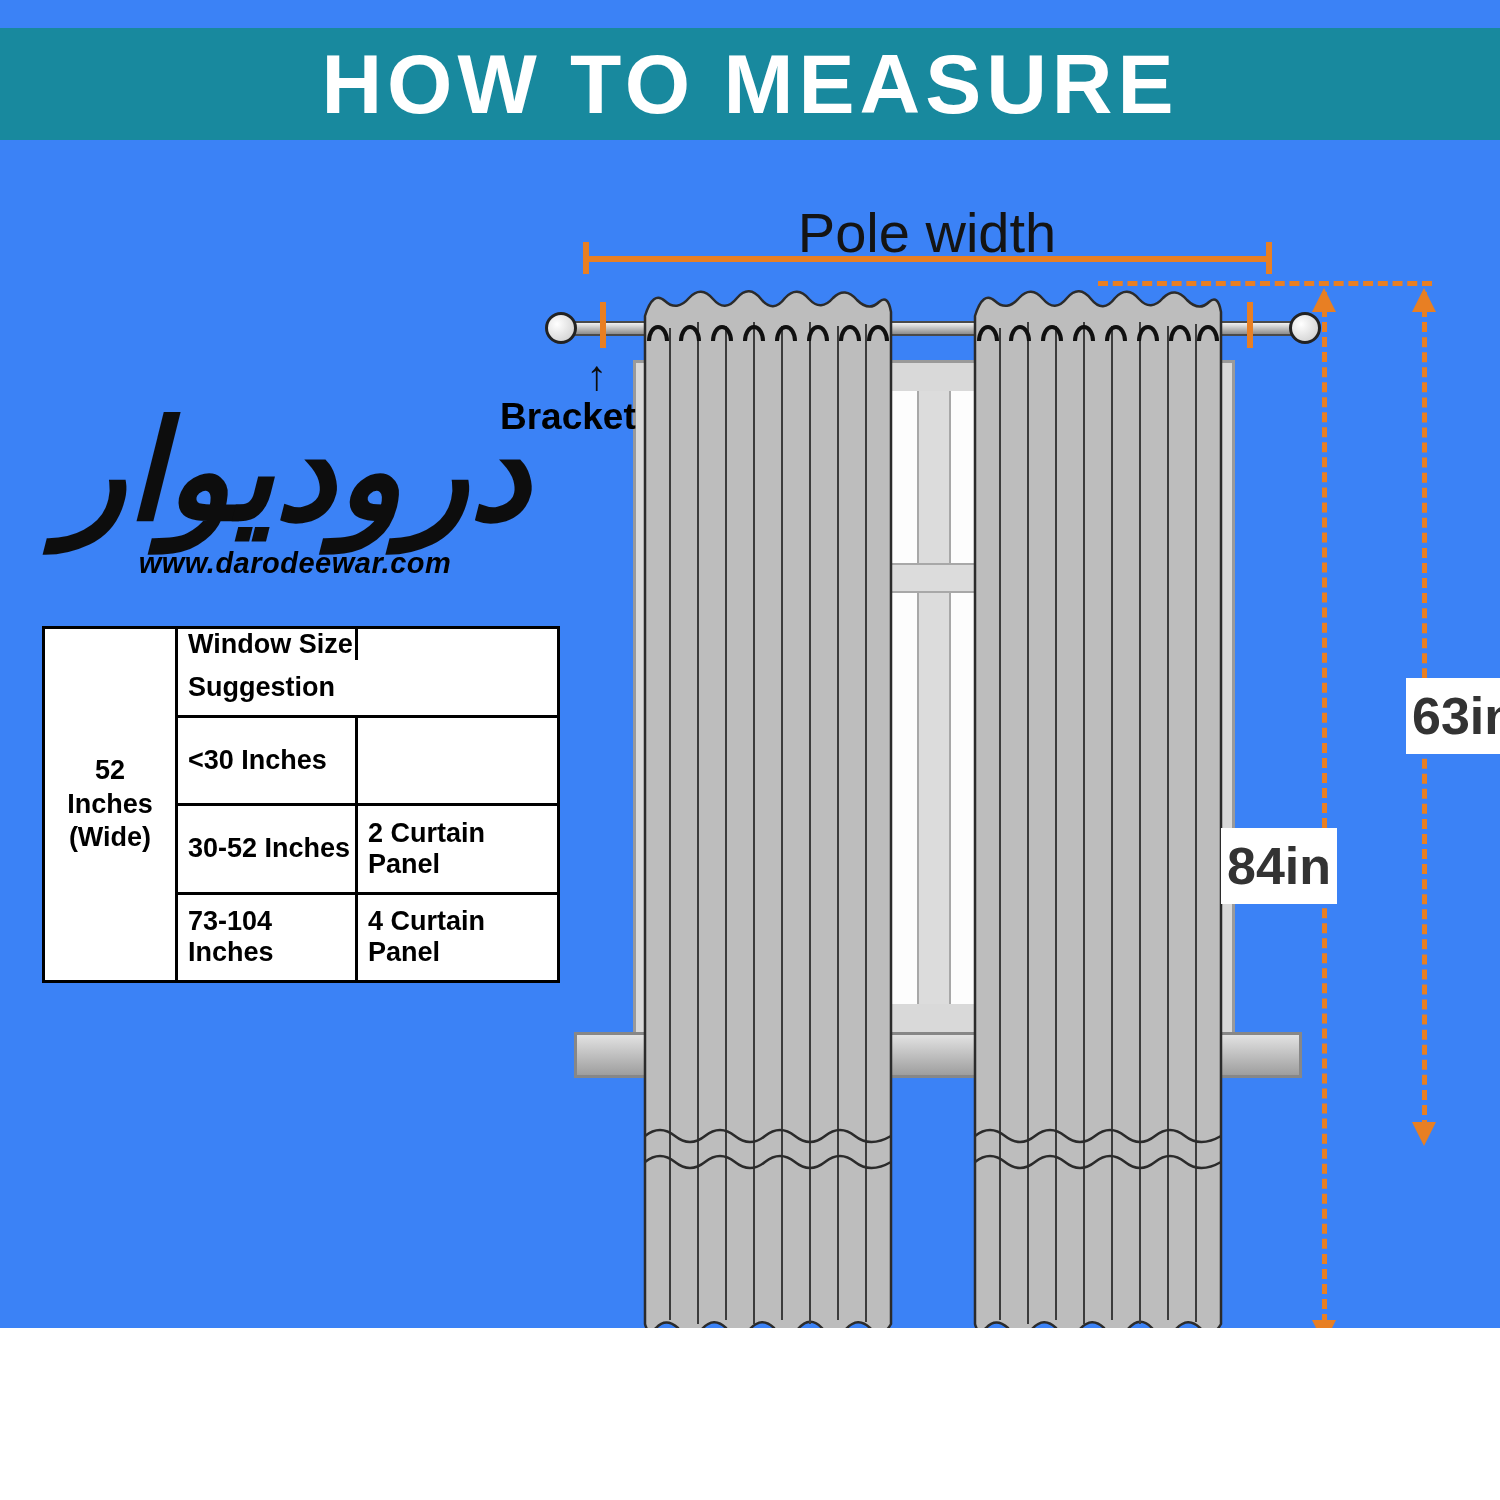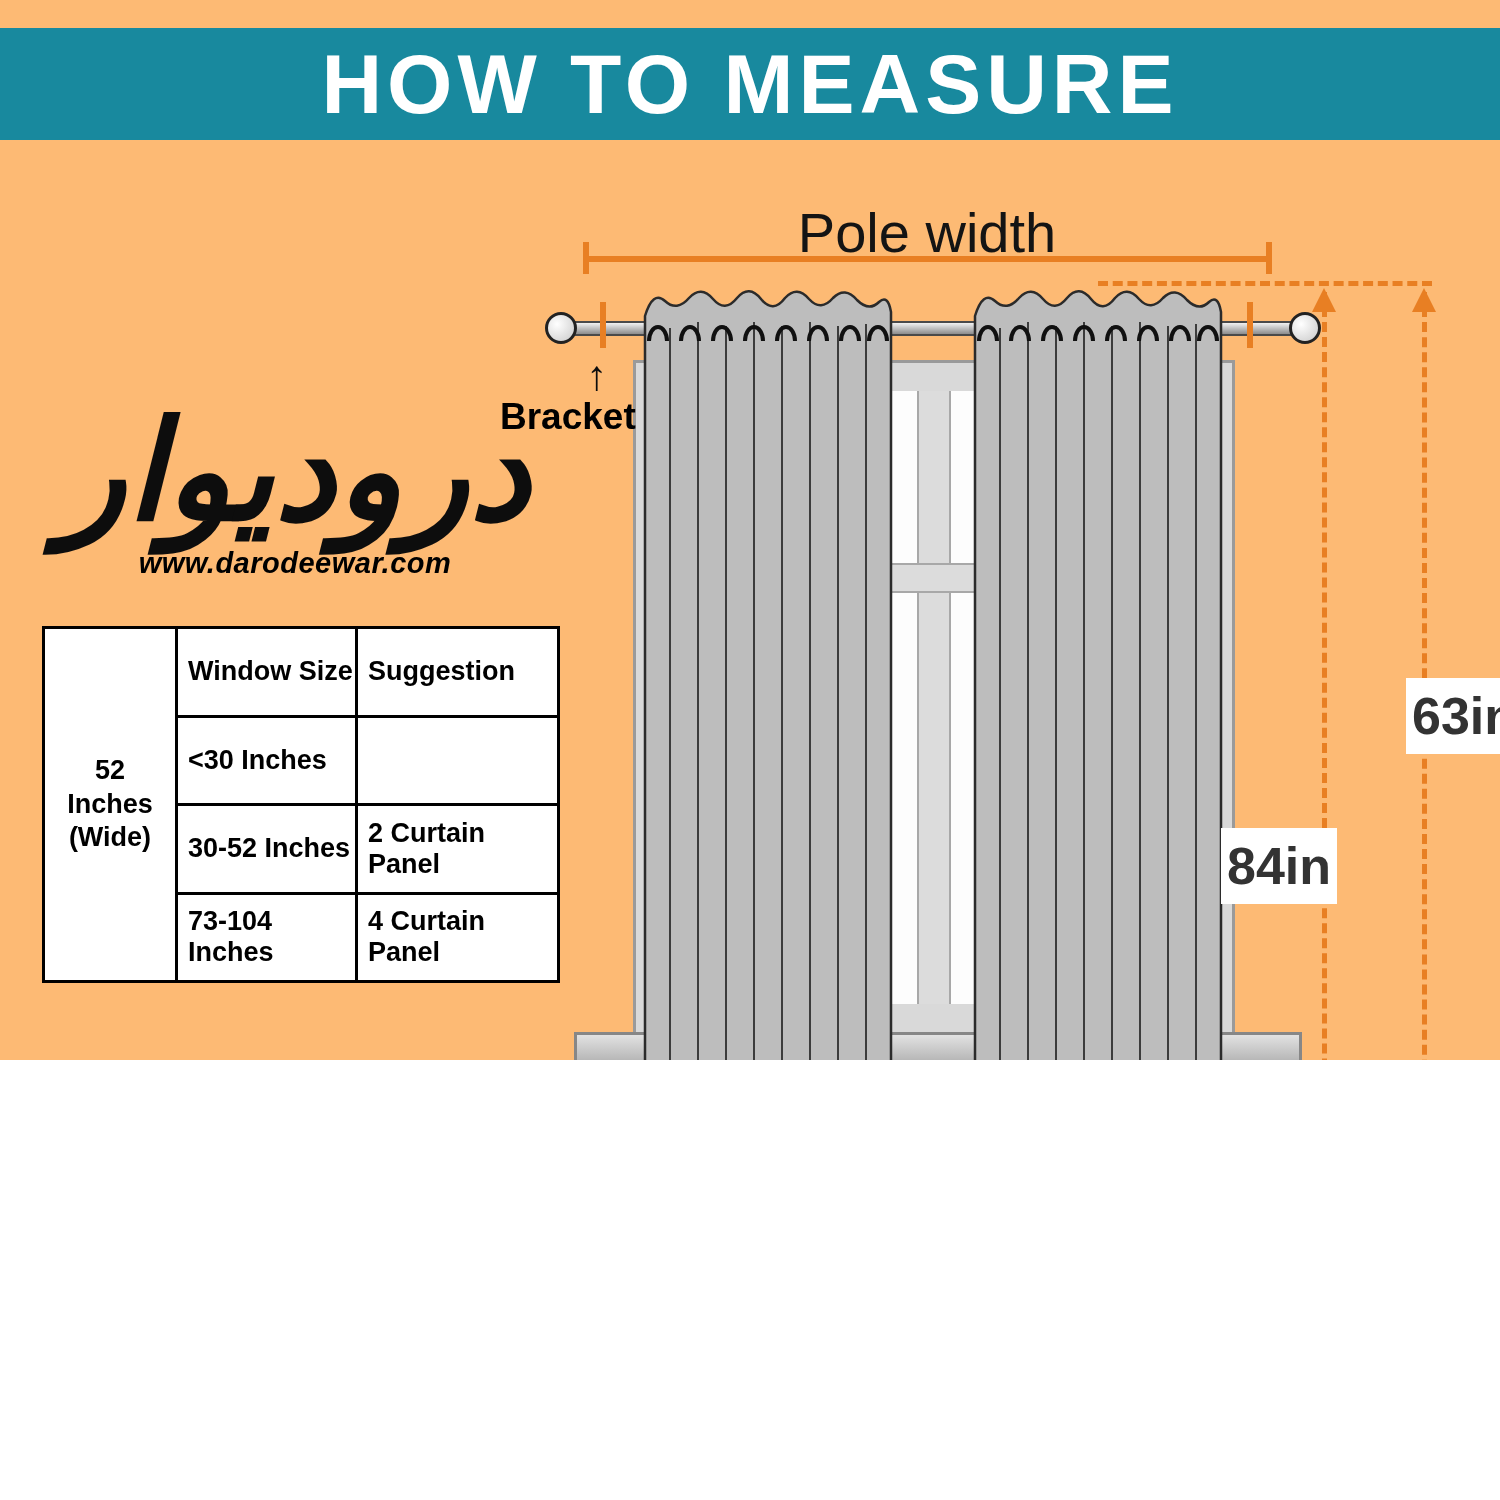--- a/index.html
+++ b/index.html
@@ -1,36 +1,36 @@
 <!DOCTYPE html>
 <html><head>
 <meta charset="utf-8">
 <style>
   * { margin:0; padding:0; box-sizing:border-box; }
   html,body { width:1500px; height:1500px; background:#fff; font-family:"Liberation Sans", sans-serif; }
-  .canvas { position:relative; width:1500px; height:1060px; background:#fdba74; overflow:hidden; }
+  .canvas { position:relative; width:1500px; height:1328px; background:#3b82f6; overflow:hidden; }
 
   
   .header { position:absolute; top:28px; left:0; width:1500px; height:112px; background:#18899e;
             display:flex; align-items:center; justify-content:center; z-index:10; }
   .header-title { color:#ffffff; font-size:84px; font-weight:800; letter-spacing:5px; }
 
   
   .logo { position:absolute; left:50px; top:400px; width:490px; text-align:center; z-index:10;font-style:italic; }
   .calligraphy { font-family:"DejaVu Sans", sans-serif; font-size:138px; font-weight:bold; color:#0d0d0d; line-height:1.05; }
   .website { font-size:29px; font-weight:700; color:#000; margin-top:2px; letter-spacing:0.5px; }
 
   
   .size-table { position:absolute; left:42px; top:626px; width:518px; height:357px; border:3px solid #000;
                 display:flex; background:#fff; z-index:10; }
   .wide-cell { width:133px; border-right:3px solid #000; display:flex; align-items:center; justify-content:center;
                text-align:center; font-weight:bold; font-size:27px; padding:4px; line-height:1.25; }
   .table-grid { flex:1; display:flex; flex-direction:column; }
   .t-row { flex:1; display:flex; border-top:3px solid #000; }
-  .t-row:first-child { border-top:none; }
+  .t-row:first-child { border-top:none;flex-direction:column; }
   .t-cell { display:flex; align-items:center; padding-left:10px; font-weight:bold; font-size:27px; color:#000; }
   .t-cell.size { width:180px; border-right:3px solid #000; }
   .t-cell.sugg { flex:1;border-radius:15px; }
 
   .pole-width-label { position:absolute; left:767px; top:200px; width:320px; text-align:center;
                       font-size:56px; color:#141414; z-index:12; }
   .pole-measure { position:absolute; left:585px; top:256px; width:685px; height:6px; background:#e87f23; z-index:12; }
   .measure-tick { position:absolute; top:242px; width:6px; height:32px; background:#e87f23; z-index:12; }
   .measure-tick.left { left:583px; }
   .measure-tick.right { left:1266px; }

